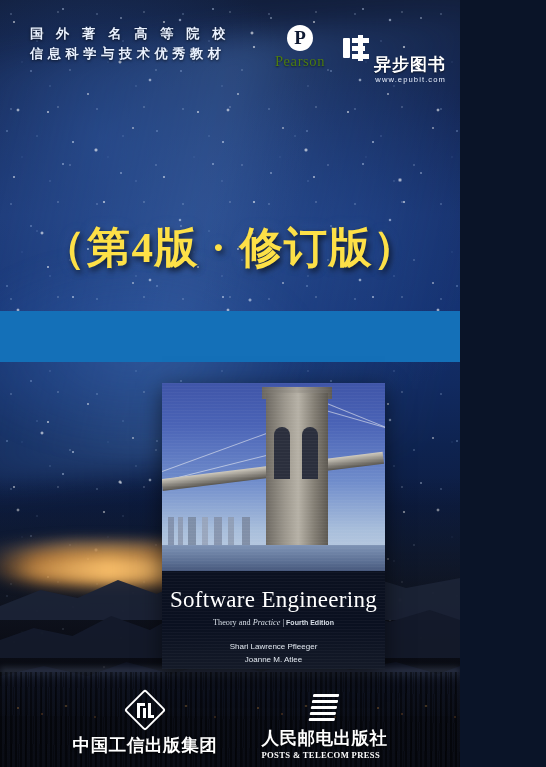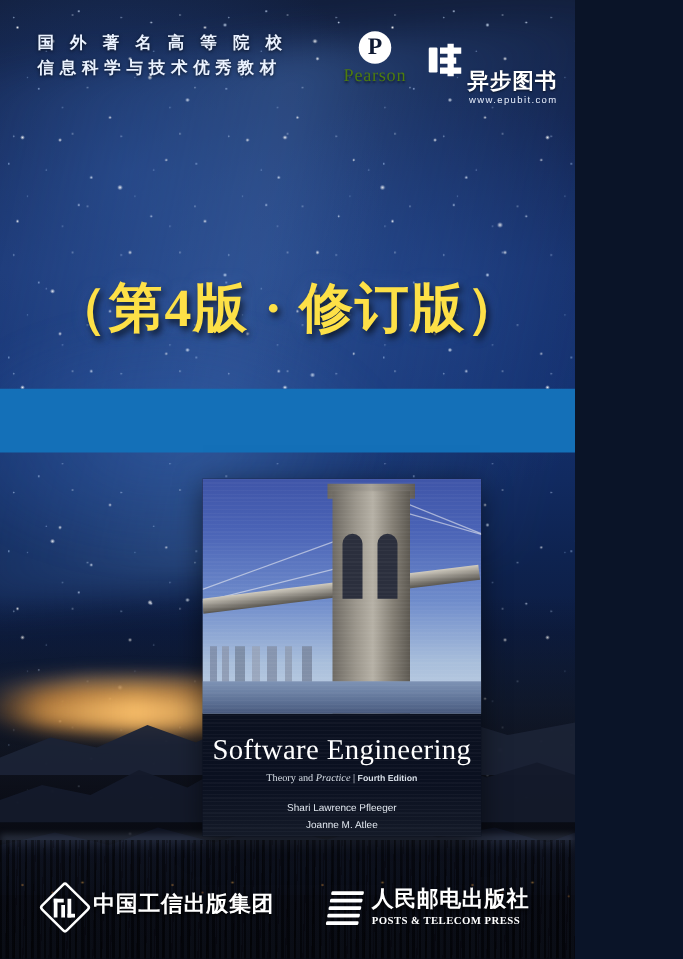--- a/index.html
+++ b/index.html
@@ -340,21 +340,21 @@
     position:absolute;inset:0;
     background-image:repeating-linear-gradient(0deg, rgba(255,255,255,.03) 0 1px, rgba(0,0,0,0) 1px 3px);
     pointer-events:none;
   }
 
   
   .footer{
     position:absolute;left:0;right:0;top:700px;height:52px;
     display:flex;align-items:center;justify-content:center;gap:44px;
   }
-  .pub{display:flex;align-items:flex-start;gap:8px;}
+  .pub{display:flex;align-items:center;gap:8px;flex-direction:column;}
   .pub .cnname{
     color:#fff;font-size:17.5px;font-weight:700;letter-spacing:.6px;
     font-family:"Liberation Serif",serif;
     text-shadow:0 1px 3px rgba(0,0,0,.8);
   }
   
   .gxmark{
     width:30px;height:30px;position:relative;
     display:flex;align-items:center;justify-content:center;
   }

